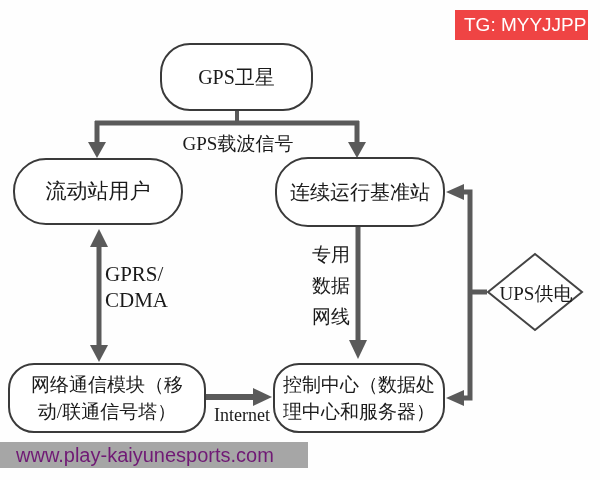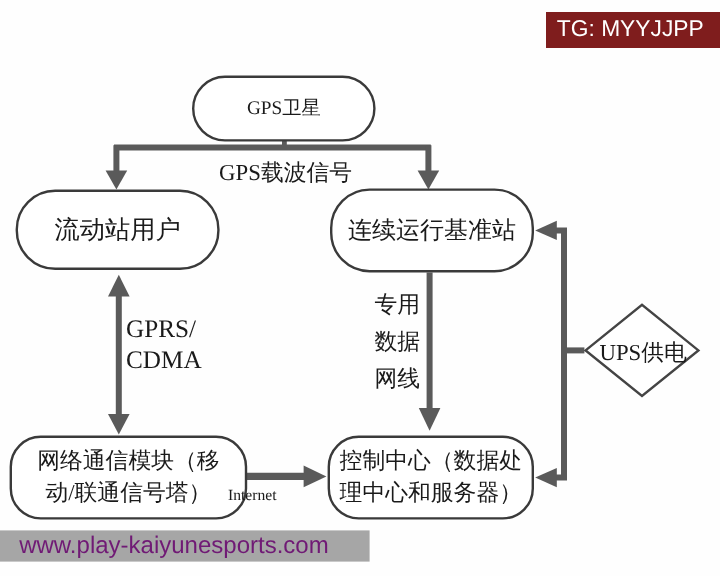--- a/index.html
+++ b/index.html
@@ -9,34 +9,34 @@
   }
   svg.connectors{position:absolute;left:0;top:0;width:600px;height:480px;z-index:1;}
   .node{
     position:absolute;z-index:2;background:#ffffff;border:2px solid #3a3a3a;
     display:flex;flex-direction:column;align-items:center;justify-content:center;
     text-align:center;box-sizing:border-box;line-height:1.35;
   }
   .stadium-lg{border-radius:33px;}
   .stadium-md{border-radius:30px;}
   .stadium-sm{border-radius:26px;}
-  .node-gps{left:160px;top:43px;width:153px;height:55px;font-size:16px;margin-top:20px;}
+  .node-gps{left:160px;top:43px;width:153px;height:68px;font-size:20px;}
   .node-rover{left:13px;top:158px;width:170px;height:67px;font-size:21px;}
   .node-base{left:275px;top:157px;width:170px;height:70px;font-size:20px;}
   .node-network{left:8px;top:363px;width:198px;height:70px;font-size:19px;line-height:27px;}
   .node-control{left:273px;top:363px;width:172px;height:70px;font-size:19px;line-height:27px;text-align:right;}
   .edge-label{position:absolute;z-index:3;}
   .lbl-gps-signal{left:168px;top:131px;width:140px;text-align:center;font-size:19px;}
   .lbl-gprs{left:105px;top:261px;font-size:21px;line-height:26px;}
   .lbl-dedicated{left:310px;top:239px;width:42px;text-align:center;font-size:19px;line-height:31px;}
-  .lbl-internet{left:190px;top:405px;width:80px;text-align:left;font-size:13px;}
+  .lbl-internet{left:190px;top:405px;width:80px;text-align:right;font-size:18px;}
   .lbl-ups{left:489px;top:281px;width:94px;text-align:center;font-size:19px;z-index:3;}
   .badge{
-    position:absolute;left:455px;top:10px;width:145px;height:30px;z-index:4;
-    background:#7f1d1d;color:#ffffff;font-family:"Liberation Sans", sans-serif;
+    position:absolute;left:455px;top:10px;width:133px;height:30px;z-index:4;
+    background:#ef4444;color:#ffffff;font-family:"Liberation Sans", sans-serif;
     font-size:19px;line-height:30px;padding-left:9px;box-sizing:border-box;white-space:nowrap;
   }
   .watermark{
     position:absolute;left:0;top:442px;width:308px;height:26px;z-index:4;
     background:#a6a6a6;color:#701a75;font-family:"Liberation Sans", sans-serif;
     font-size:20px;line-height:26px;padding-left:16px;box-sizing:border-box;white-space:nowrap;
   }
 </style>
 </head>
 <body>

